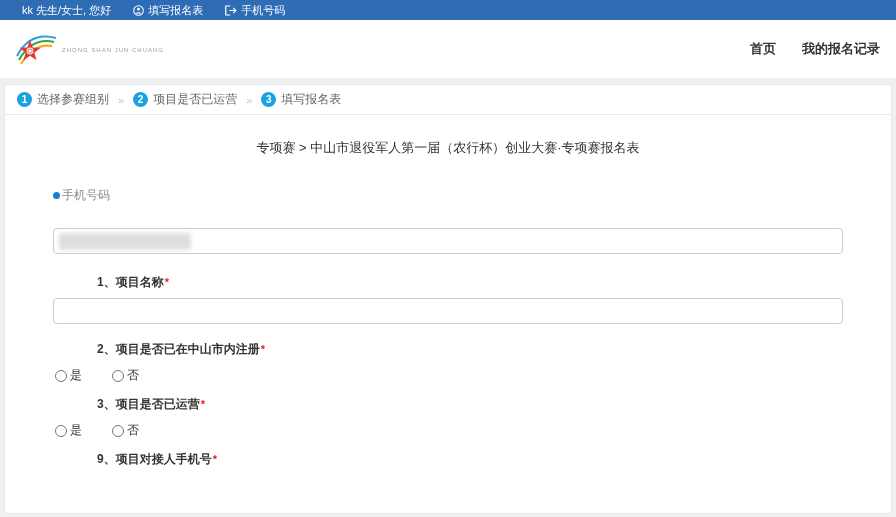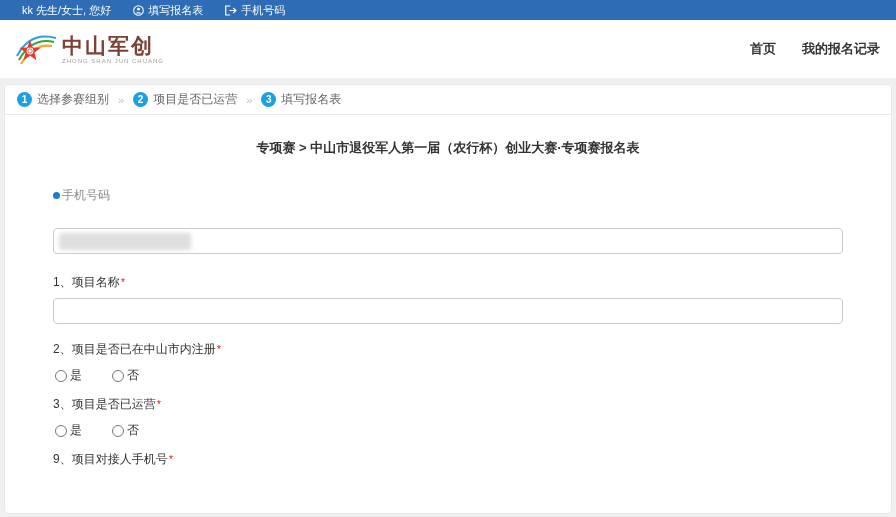--- a/index.html
+++ b/index.html
@@ -70,21 +70,21 @@
     justify-content: center;
     font-weight: bold;
   }
   .step-sep { color: #c0c0c0; font-size: 11px; margin: 0 9px; }
 
   
   .form-area { padding: 24px 48px 14px 48px; }
   .form-title {
     text-align: center;
     font-size: 13px;
-    font-weight: bold;
+    font-weight: normal;
     color: #333;
     margin-bottom: 30px;
   }
   .phone-label {
     display: flex; align-items: center; gap: 2px;
     font-size: 12px; color: #8a8a8a; margin-bottom: 24px;
   }
   .dot {
     width: 7px; height: 7px; border-radius: 50%;
     background: #1a7fd4; display: inline-block; flex: 0 0 auto;
@@ -107,22 +107,23 @@
     margin-bottom: 20px;
   }
   .redacted {
     width: 132px; height: 17px;
     background: #dedede;
     border-radius: 3px;
     filter: blur(2px);
   }
   .field-row { margin-bottom: 17px; }
   .field-label {
-    font-size: 12px; font-weight: normal; color: #333;
+    font-size: 12px; font-weight: bold; color: #333;
     margin-bottom: 7px;
+    margin-left: 44px;
   }
   .req { color: #e02020; font-size: 11px; margin-left: 1px; }
   .radio-row { display: flex; align-items: center; gap: 30px; margin: 9px 0 2px 2px; }
   .radio-opt { display: inline-flex; align-items: center; gap: 3px; font-size: 12px; color: #333; cursor: pointer; }
   .radio-opt input { width: 12px; height: 12px; margin: 0; accent-color: #1a7fd4; }
   .radio-field { margin-bottom: 12px; }
 </style>
 </head>
 <body>
 
@@ -149,21 +150,20 @@
   <div class="logo">
     <svg width="44" height="40" viewBox="0 0 44 40">
       <path d="M3 27 Q16 2 42 9" fill="none" stroke="#2d9fe0" stroke-width="2"></path>
       <path d="M5 31 Q18 8 40 13" fill="none" stroke="#3aa635" stroke-width="2"></path>
       <path d="M7 35 Q20 14 38 17" fill="none" stroke="#f5a623" stroke-width="2"></path>
       <polygon fill="#e23a2e" points="16,11 18.7,18.4 26.6,18.8 20.4,23.7 22.5,31.3 16,26.8 9.5,31.3 11.6,23.7 5.4,18.8 13.3,18.4"></polygon>
       <circle cx="16" cy="22" r="3.4" fill="#fff"></circle>
       <circle cx="16" cy="22" r="2.2" fill="none" stroke="#e23a2e" stroke-width="0.8"></circle>
     </svg>
     <div class="logo-text-wrap">
-      <span class="logo-title">中山军创</span>
       <span class="logo-subtitle">ZHONG SHAN JUN CHUANG</span>
     </div>
   </div>
   <div class="main-nav">
     <a class="nav-link">首页</a>
     <a class="nav-link">我的报名记录</a>
   </div>
 </div>
 
 <div class="panel">

